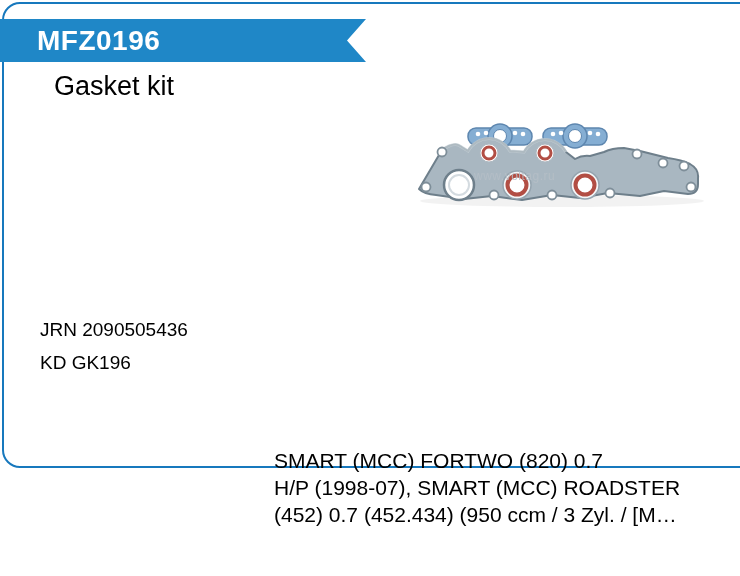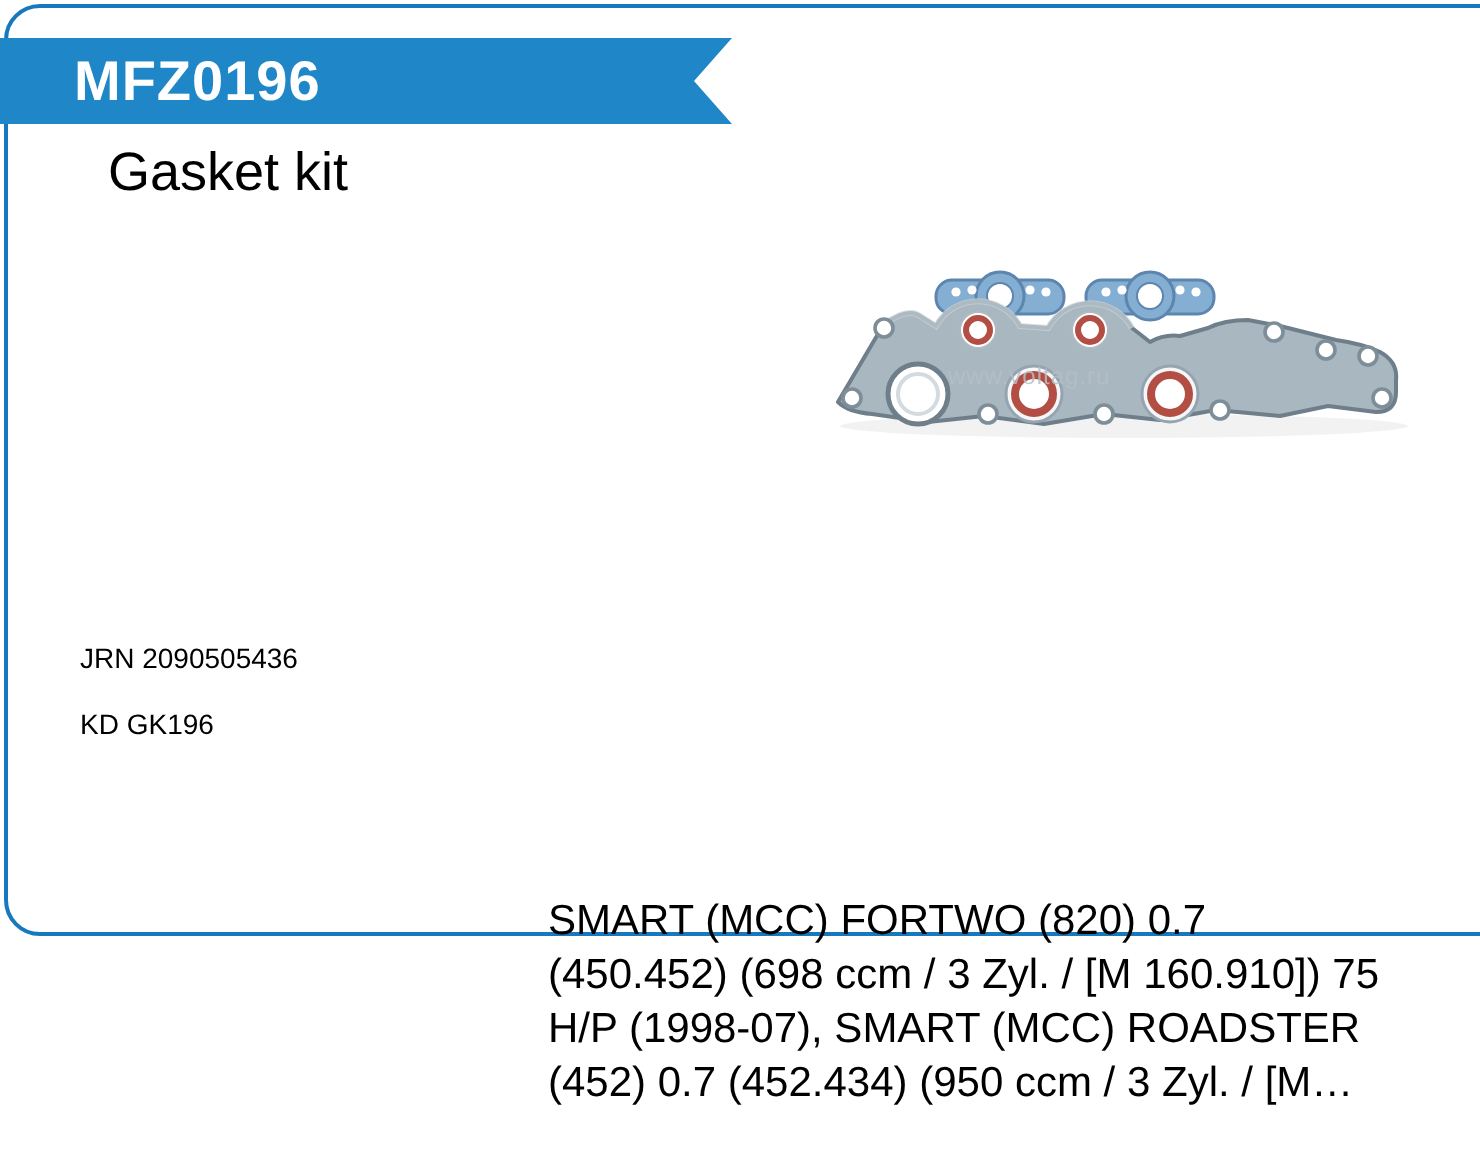--- a/index.html
+++ b/index.html
@@ -23,25 +23,25 @@
   .ribbon .part-number{
     display:block;padding-left:37px;line-height:43px;
     color:#ffffff;font-size:28px;font-weight:bold;letter-spacing:.5px;
     white-space:nowrap;
   }
   .product-name{
     position:absolute;left:33px;top:71px;
     font-size:27px;color:#000;z-index:2;margin-left:21px;
   }
   .product-image{
-    position:absolute;left:412px;top:118px;width:300px;height:105px;z-index:2;
+    position:absolute;left:412px;top:106px;width:300px;height:105px;z-index:2;
   }
   .codes{
     position:absolute;left:40px;top:313px;
-    font-size:14px;line-height:33px;color:#000;z-index:2;white-space:nowrap;
+    font-size:19px;line-height:33px;color:#000;z-index:2;white-space:nowrap;
   }
   .oem{
     position:absolute;left:276px;top:316px;width:450px;
     font-size:21px;line-height:26px;color:#000;z-index:2;white-space:nowrap;
   }
   .apps{
     position:absolute;left:274px;top:447px;width:452px;
     font-size:21px;line-height:27px;color:#000;z-index:2;
   }
   .apps div{white-space:nowrap;}
@@ -117,18 +117,17 @@
   </div>
 
   <div class="codes">
     <div>JRN 2090505436</div>
     <div>KD GK196</div>
   </div>
 
 
   <div class="apps">
     <div>SMART (MCC) FORTWO (820) 0.7</div>
-    <div>(450.452) (698 ccm / 3 Zyl. / [M 160.910]) 75</div>
     <div>H/P (1998-07), SMART (MCC) ROADSTER</div>
     <div>(452) 0.7 (452.434) (950 ccm / 3 Zyl. / [M…</div>
   </div>
 
 </div>
 
 </body></html>

